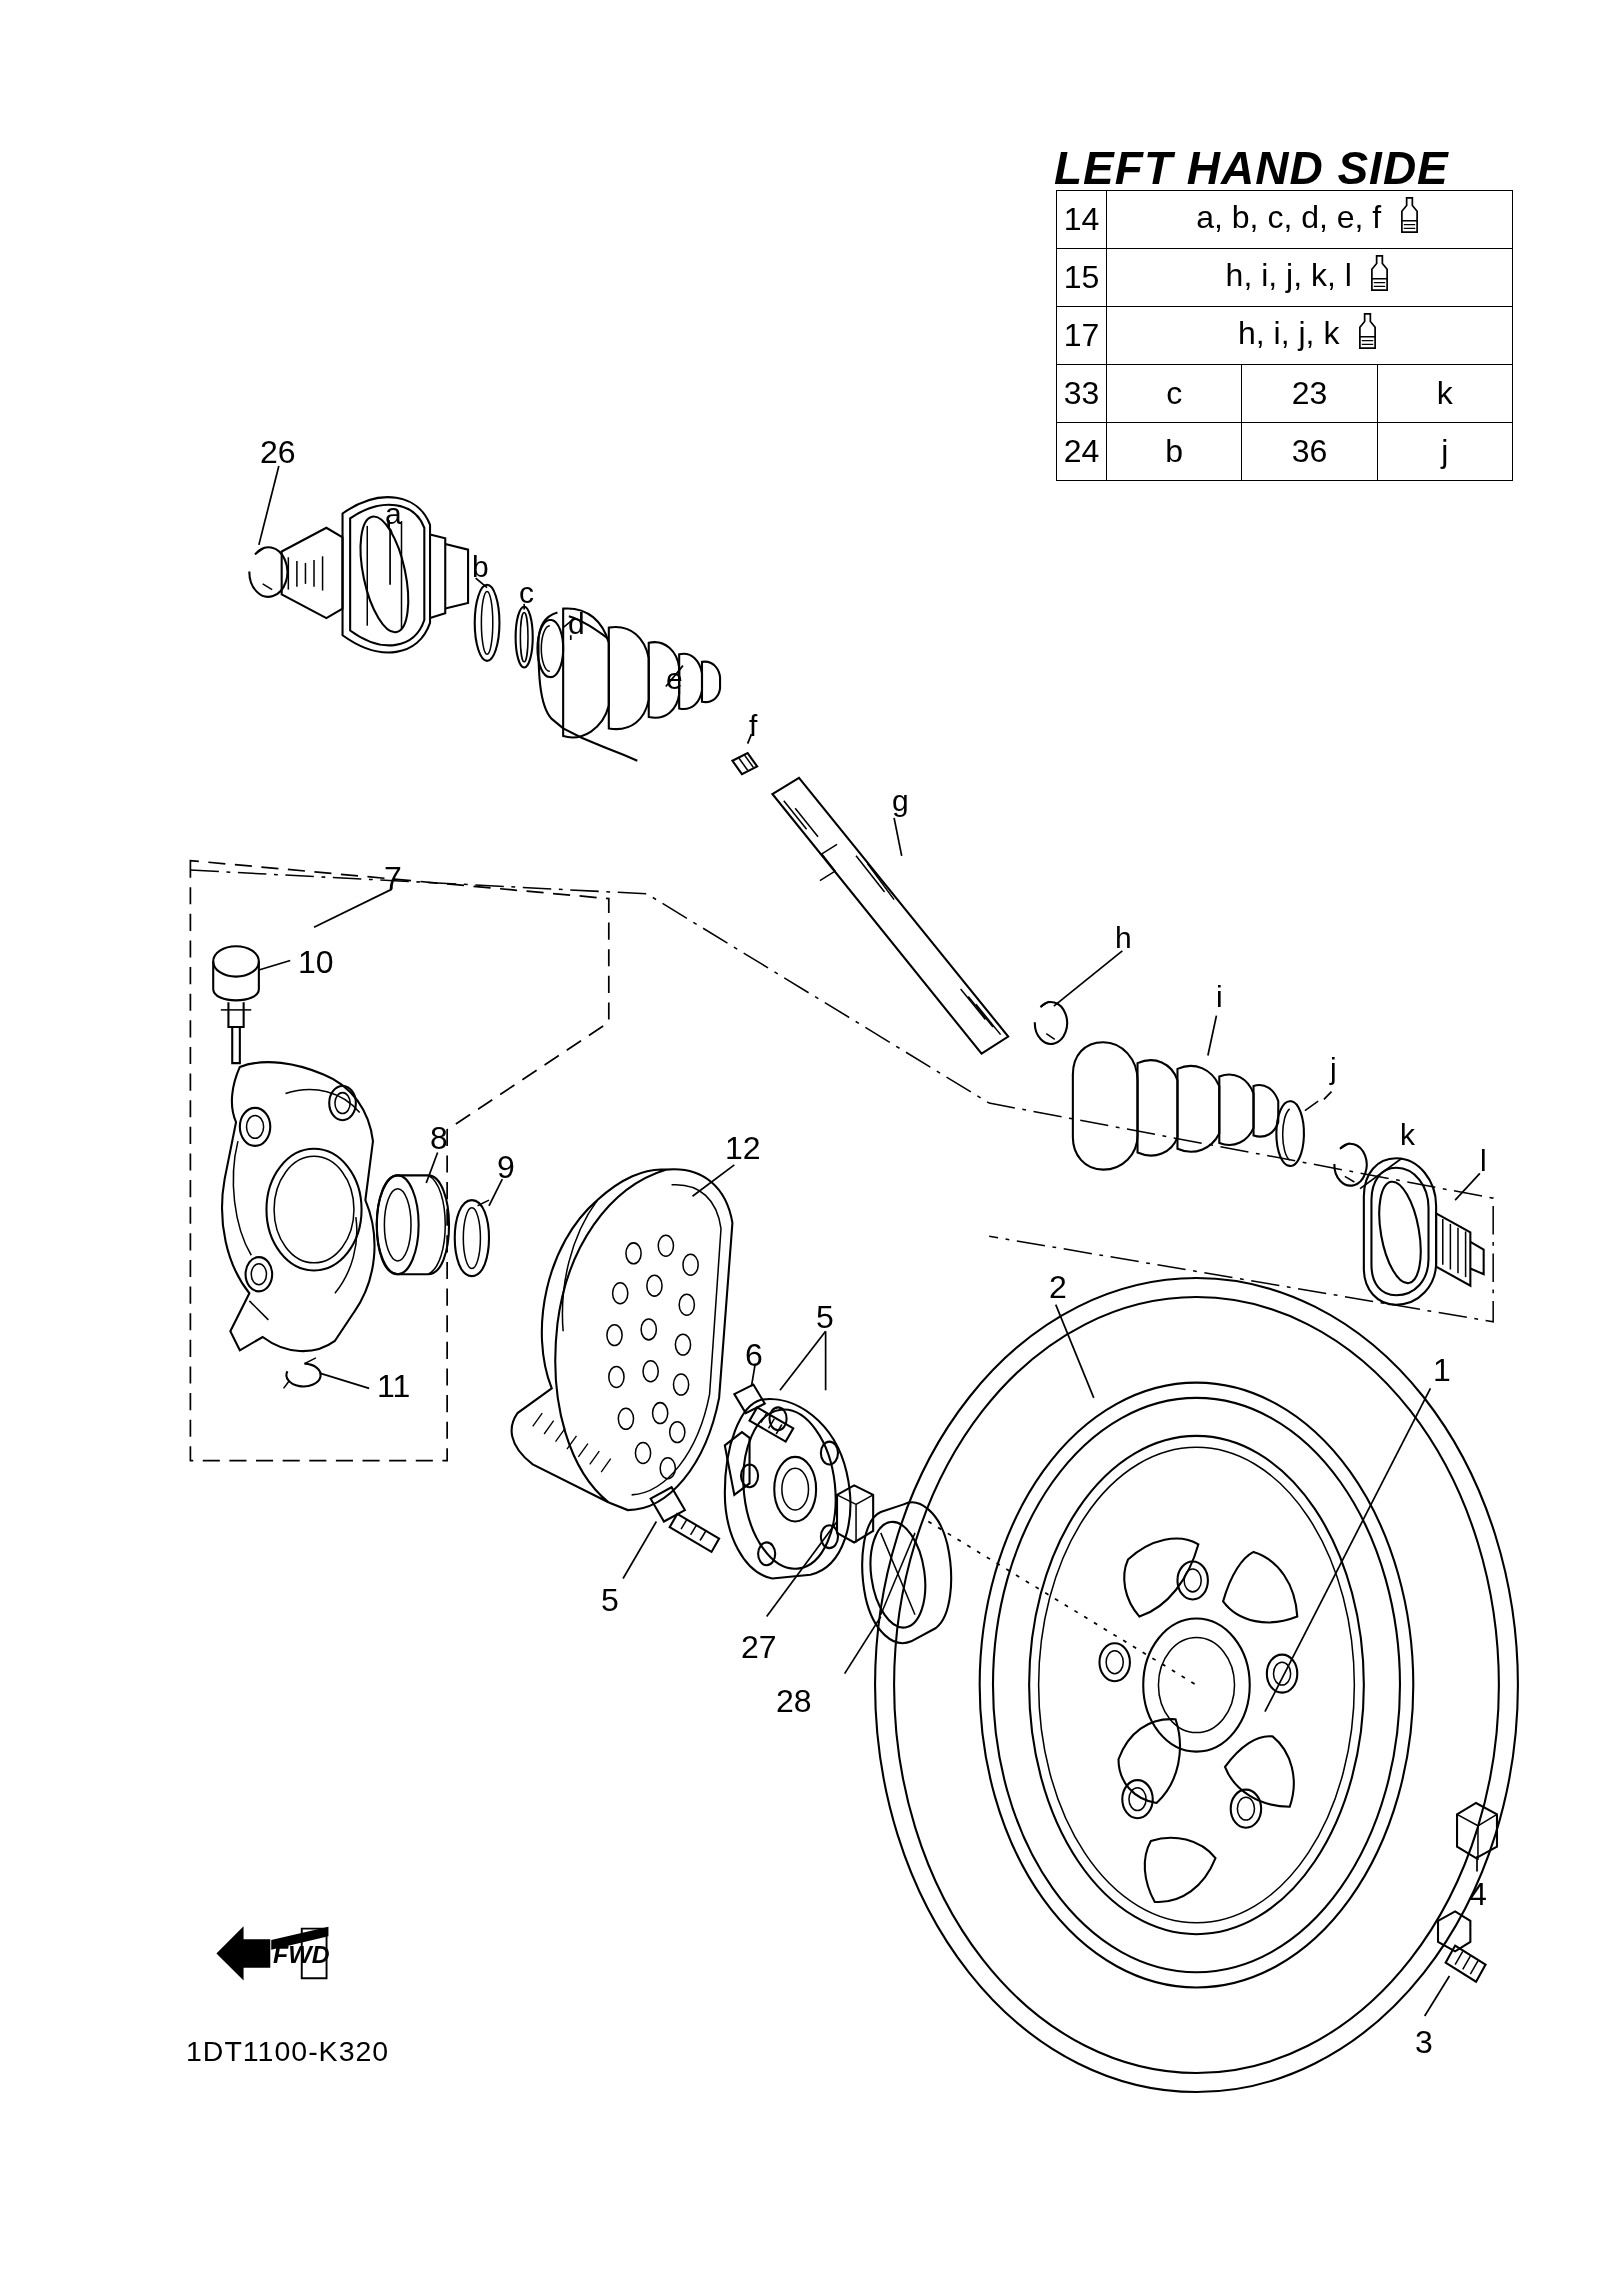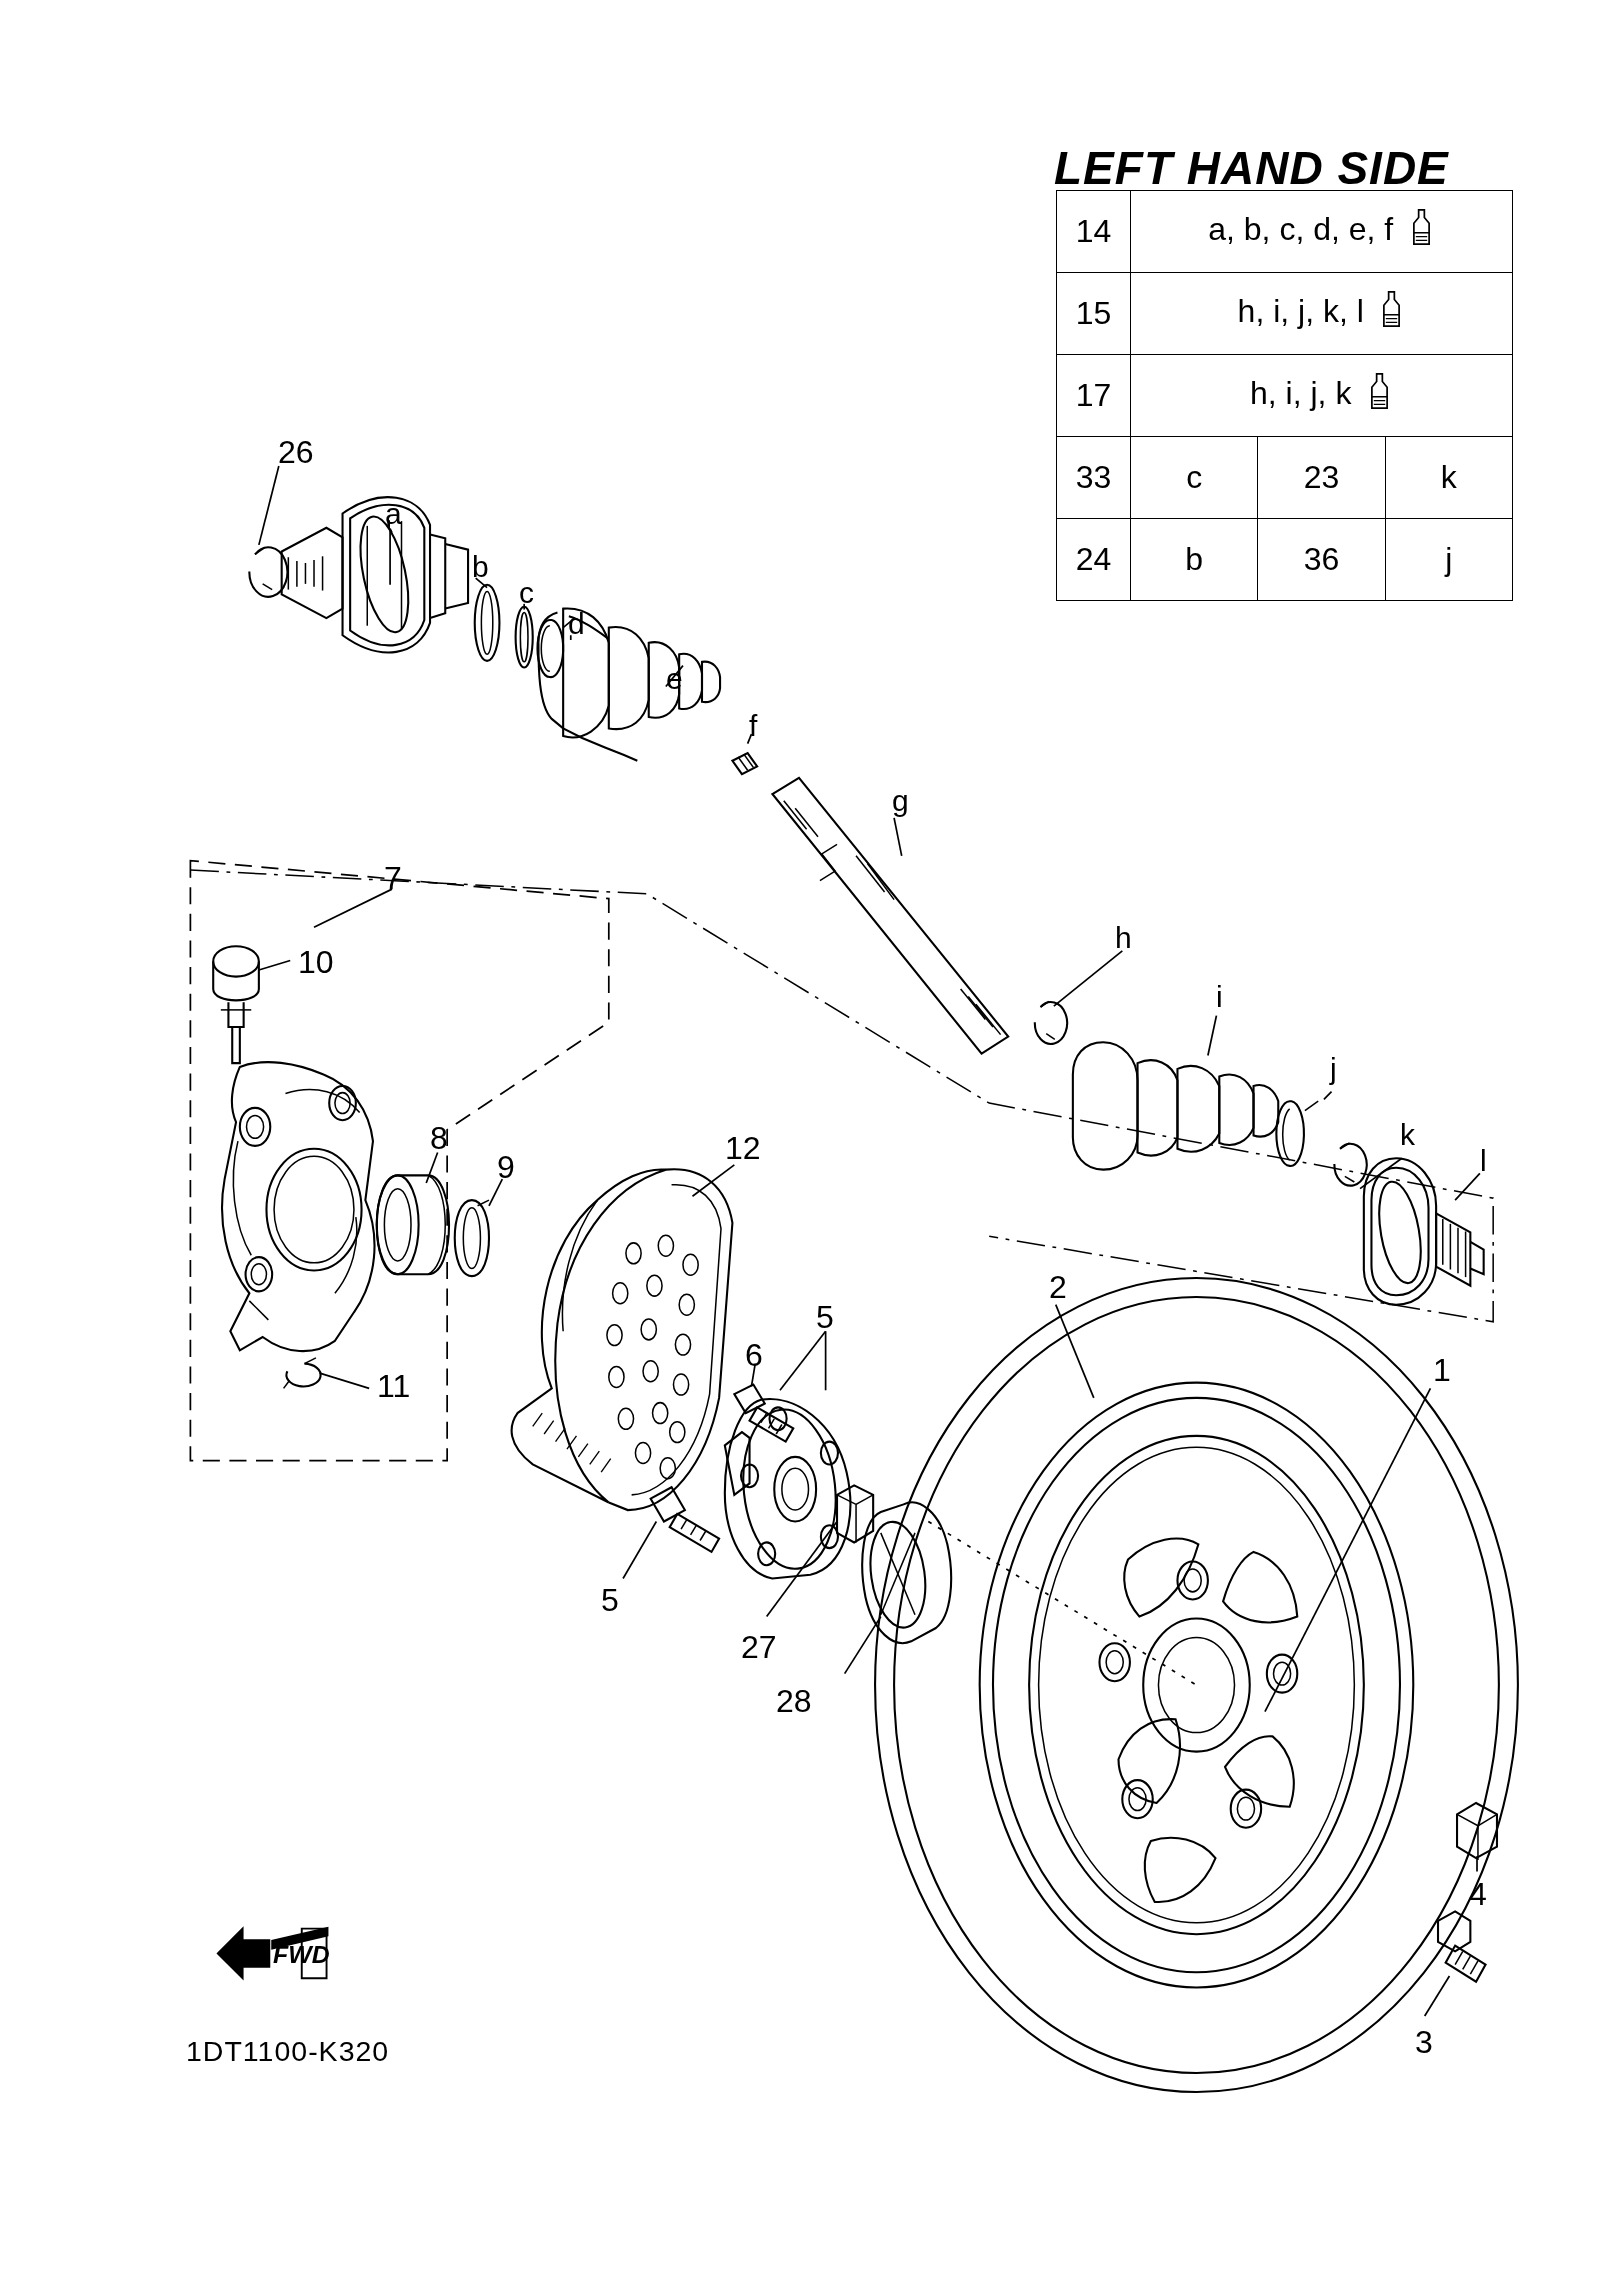--- a/index.html
+++ b/index.html
@@ -52,21 +52,21 @@
     white-space: nowrap;
   }
   table.legend {
     border-collapse: collapse;
     width: 457px;
     table-layout: fixed;
   }
   table.legend td {
     border: 1.9px solid #000;
     height: 57px;
-    padding: 12px;
+    padding: 0;
     text-align: center;
     vertical-align: middle;
     font-size: 32px;
   }
   td.idx {
     width: 49px;
     font-size: 26px;
     text-align: center;
   }
   td.val-wide {
@@ -451,21 +451,21 @@
     <path class="s" d="M1530 2046 l32 20 l-10 18 l-32 -20 z"></path>
     <path class="st" d="M1538 2052 l-8 14"></path>
     <path class="st" d="M1546 2057 l-8 14"></path>
     <path class="st" d="M1554 2062 l-8 14"></path>
   </g>
   <path class="lead" d="M1498 2120 L1524 2078"></path>
 
 </svg>
 
 <div>
-  <span class="lbl num" style="left:278px; top:436px;text-align:right;">26</span>
+  <span class="lbl num" style="left:260px; top:436px;text-align:right;">26</span>
   <span class="lbl num" style="left:384px; top:862px;">7</span>
   <span class="lbl num" style="left:298px; top:946px;">10</span>
   <span class="lbl num" style="left:430px; top:1122px;">8</span>
   <span class="lbl num" style="left:497px; top:1151px;">9</span>
   <span class="lbl num" style="left:377px; top:1370px;">11</span>
   <span class="lbl num" style="left:725px; top:1132px;">12</span>
   <span class="lbl num" style="left:601px; top:1584px;">5</span>
   <span class="lbl num" style="left:816px; top:1301px;">5</span>
   <span class="lbl num" style="left:745px; top:1339px;">6</span>
   <span class="lbl num" style="left:741px; top:1631px;">27</span>

